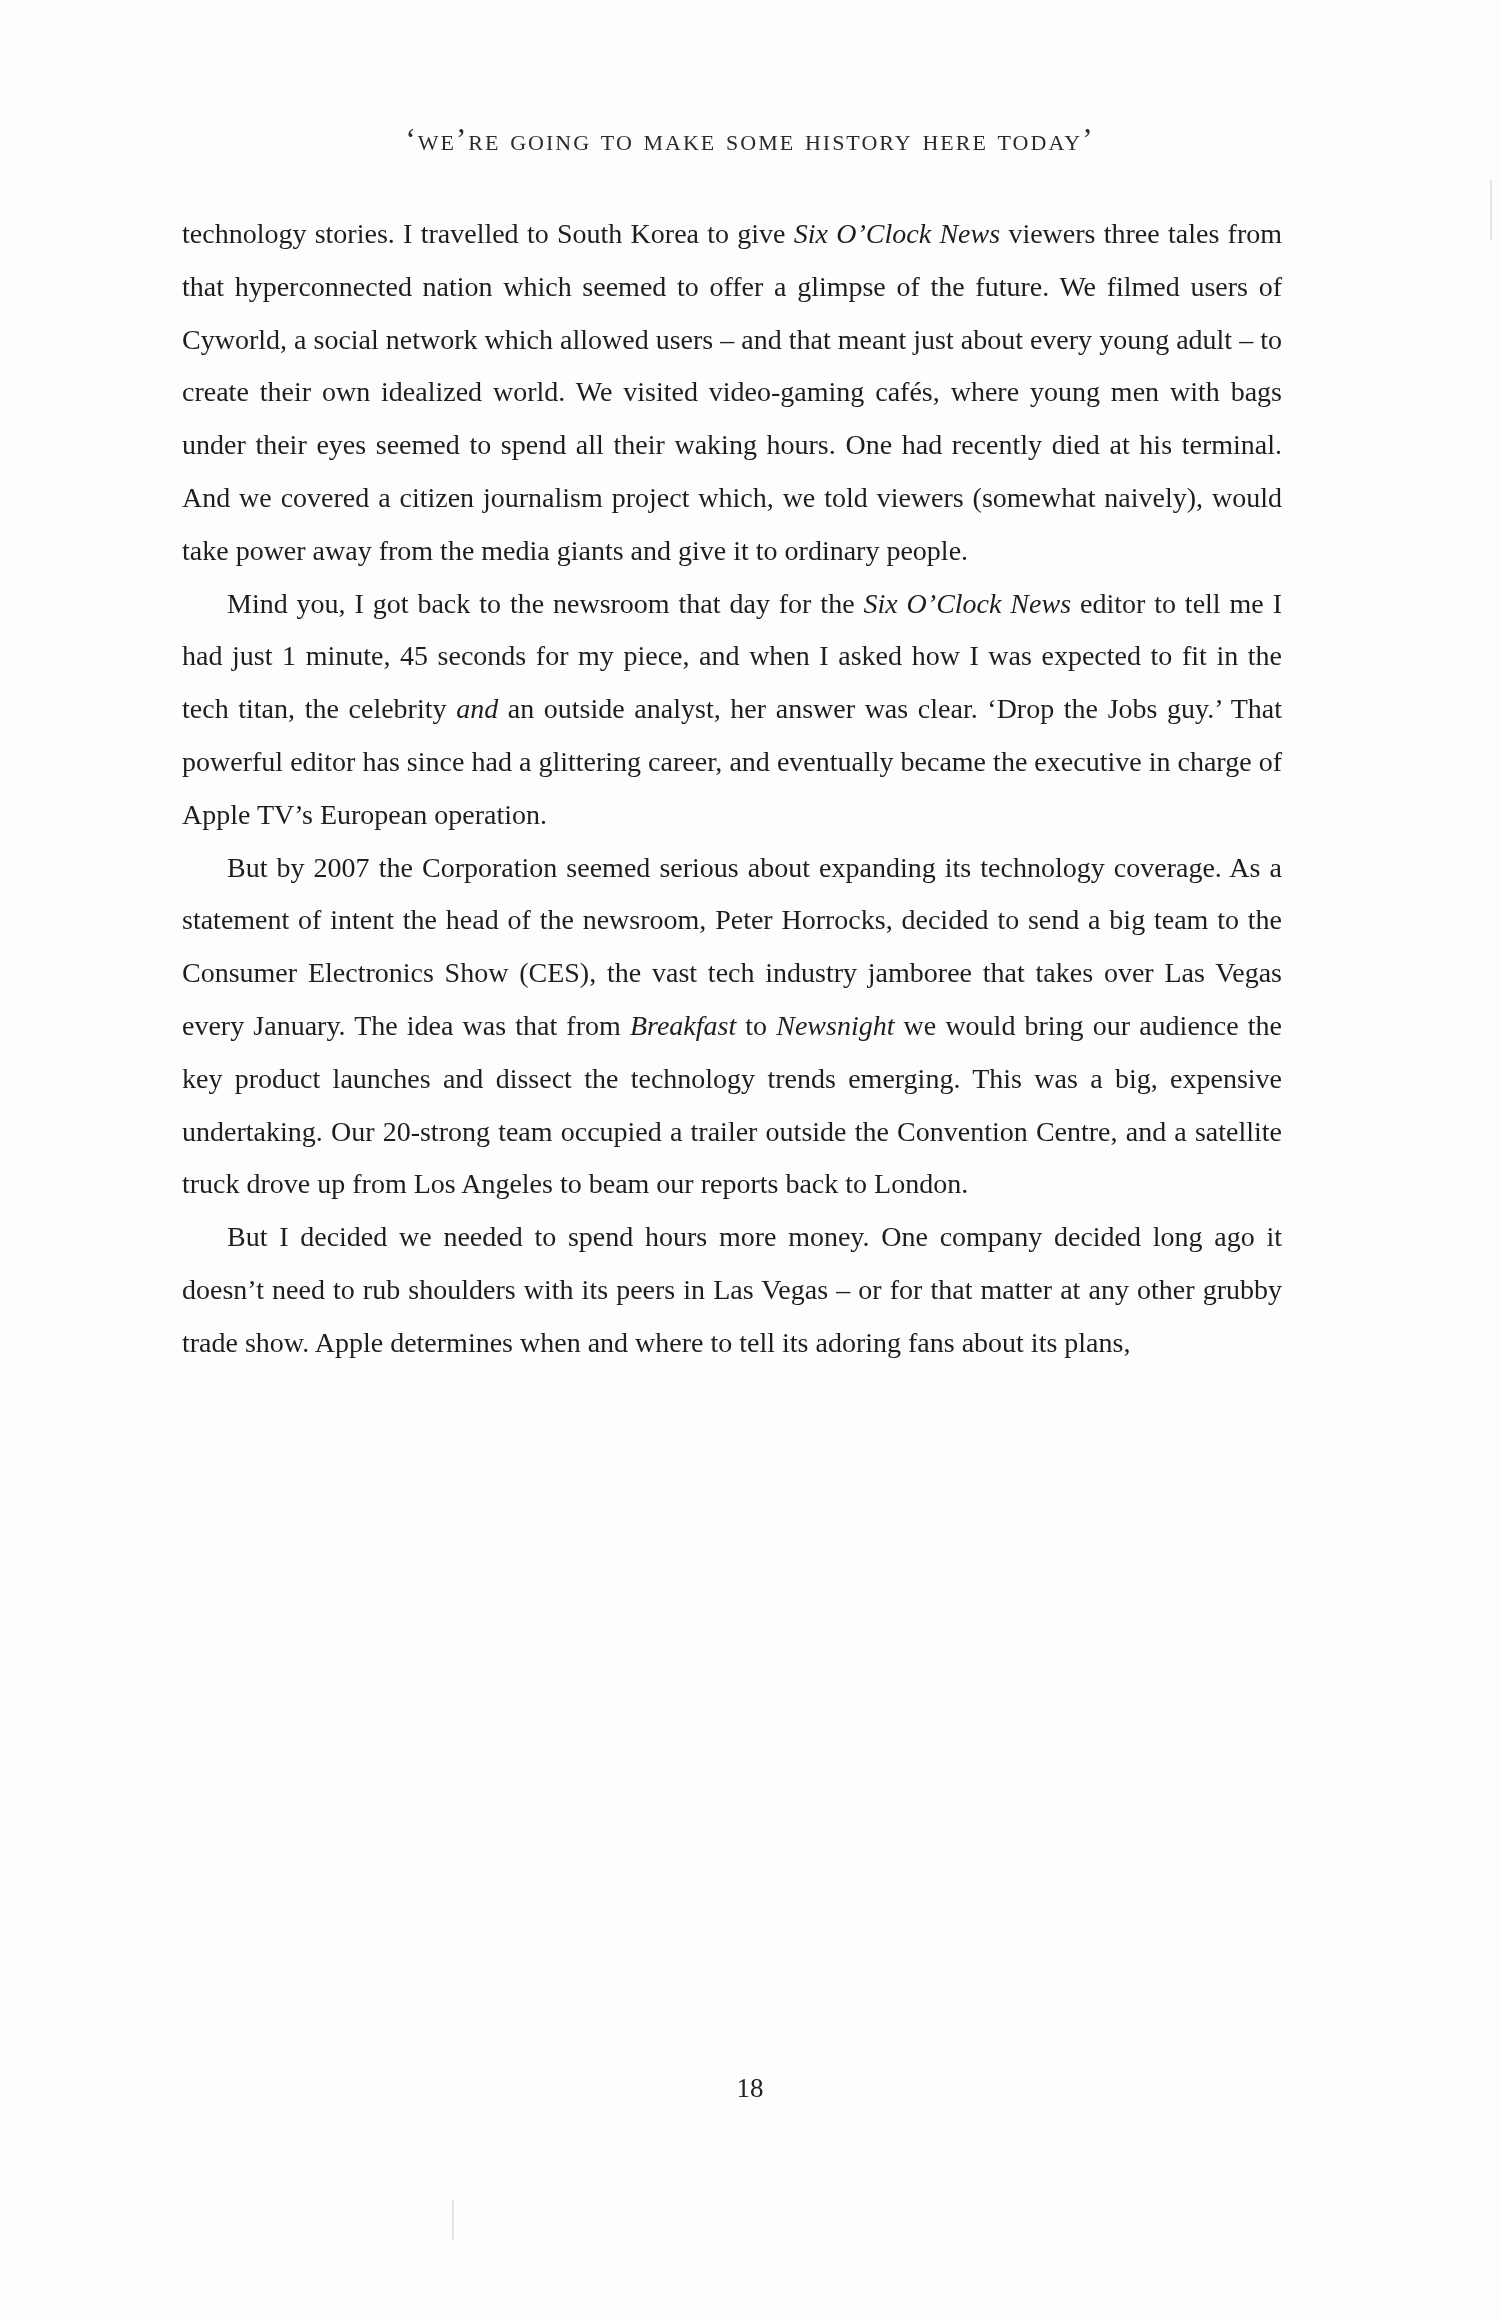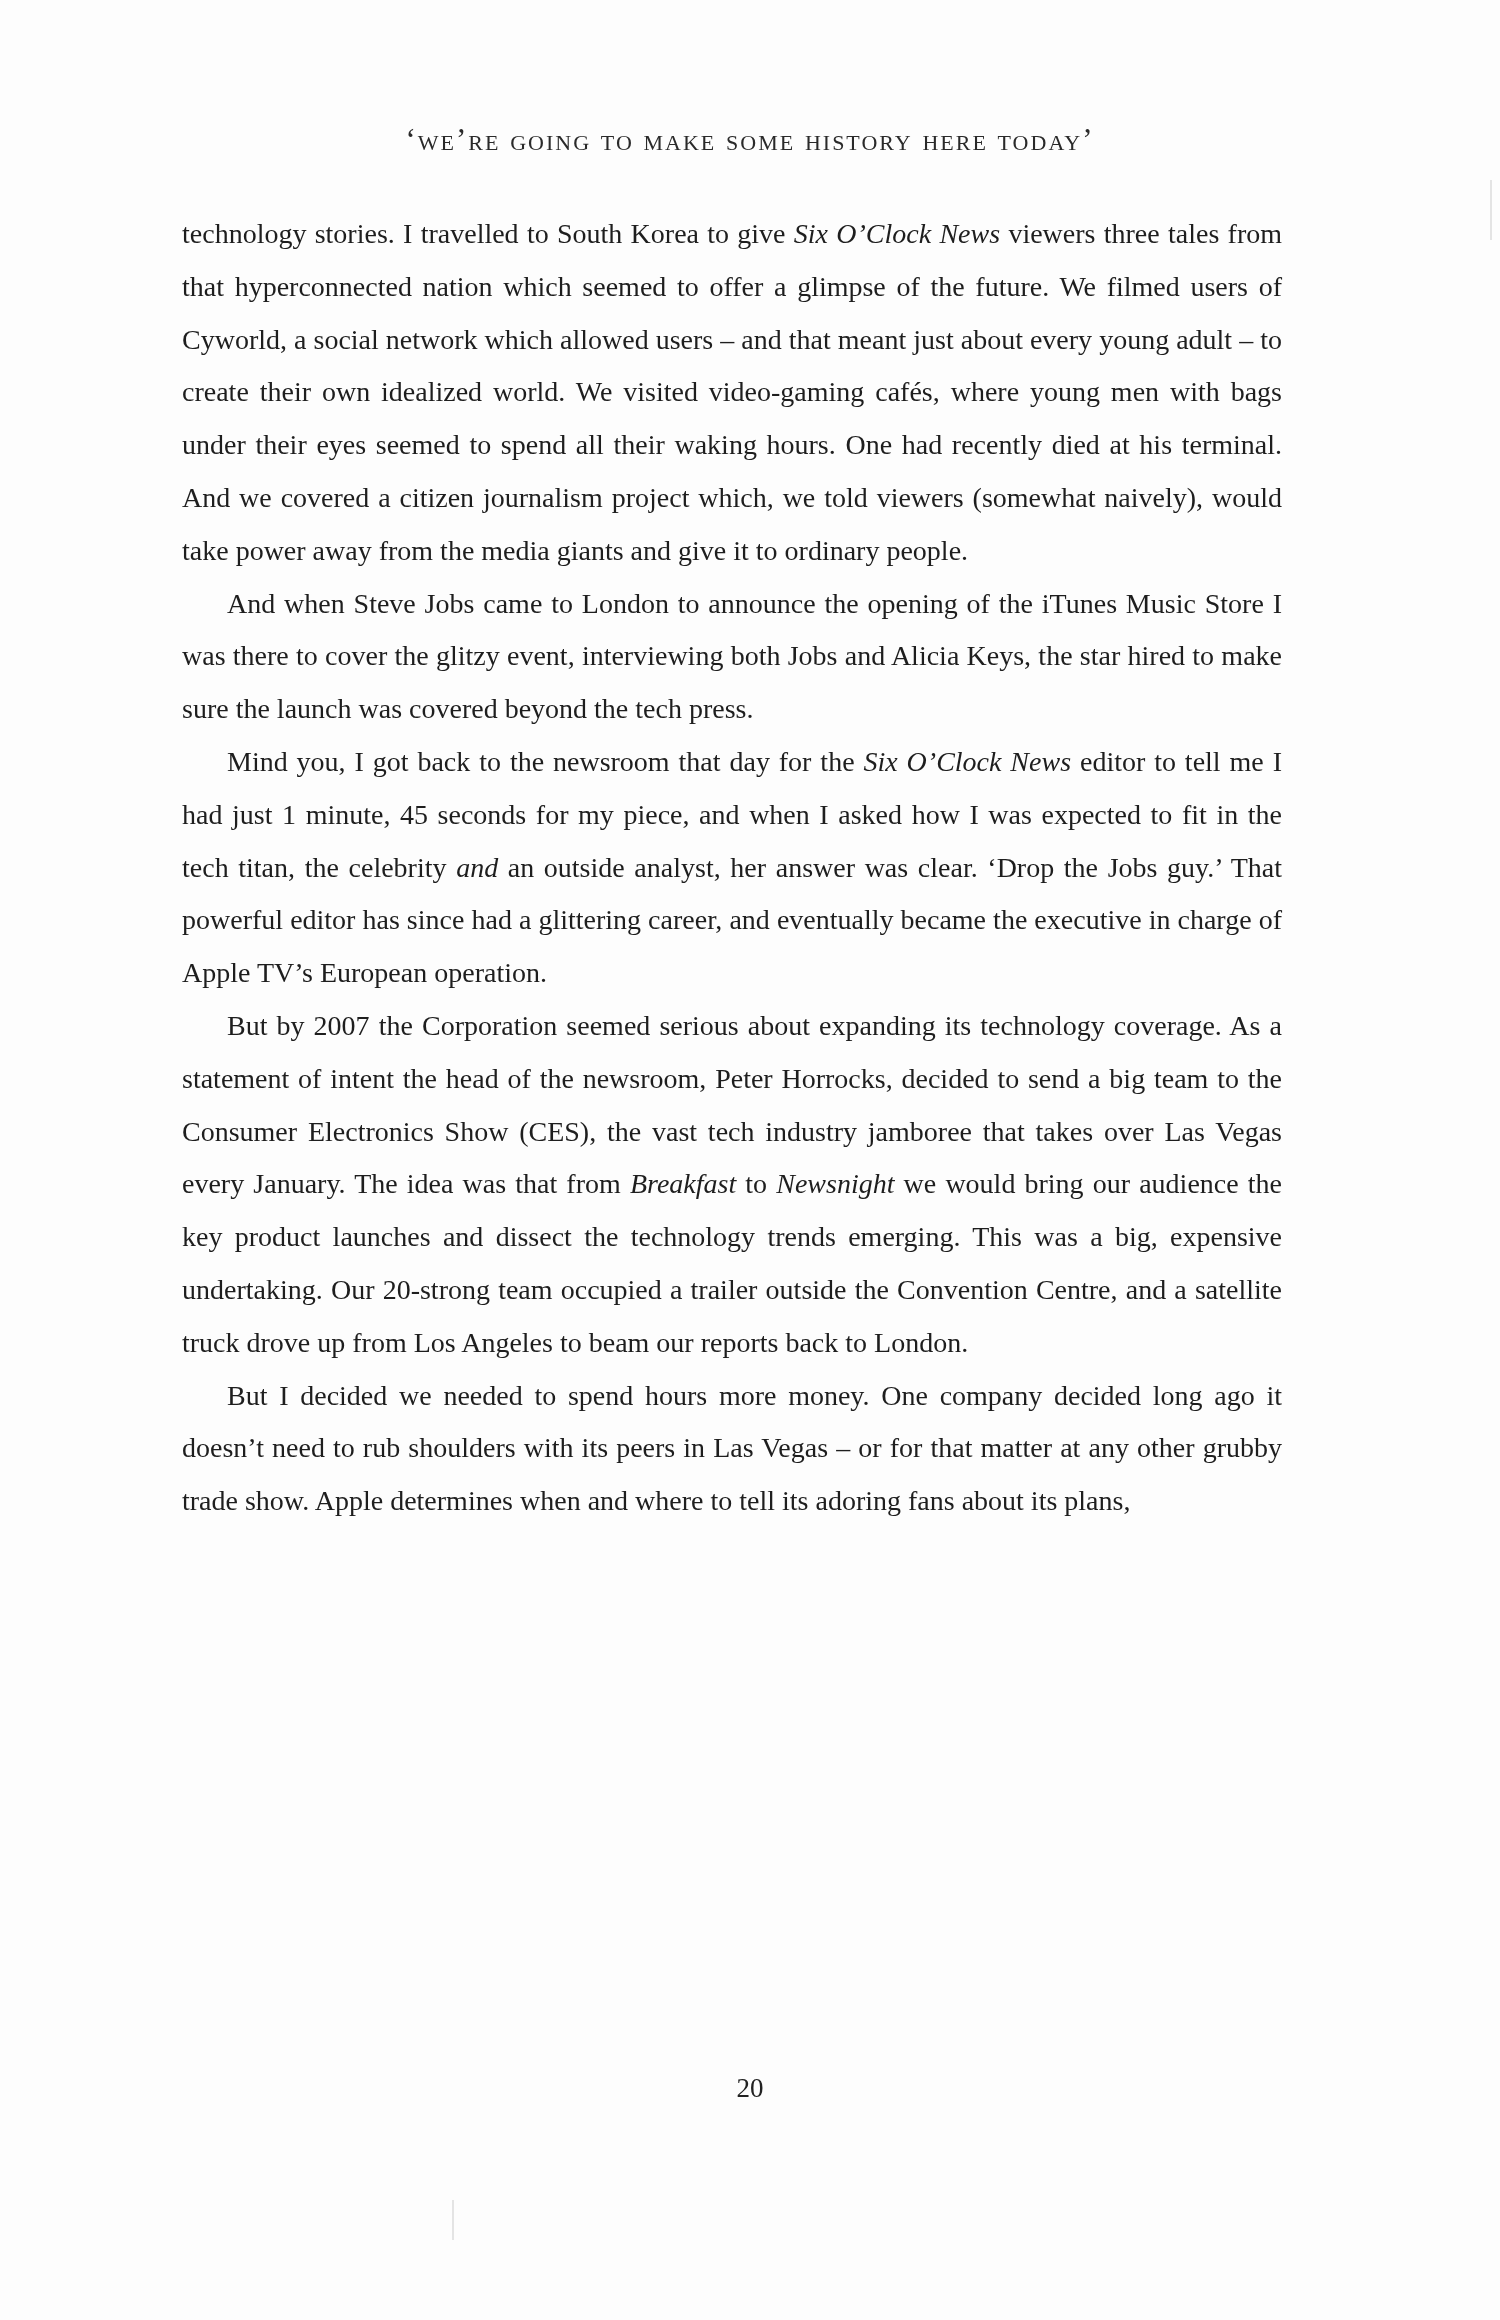--- a/index.html
+++ b/index.html
@@ -26,23 +26,22 @@
   .margin-mark { position: absolute; background: #e4e4e4; width: 2px; }
 </style>
 </head>
 <body>
 
 <div class="page">
   <div class="running-head">‘We’re going to make some history here today’</div>
 
   <div class="body-text">
     <p class="first"><span>technology stories. I travelled to South Korea to give </span><i>Six O’Clock News</i><span> viewers three tales from that hyperconnected nation which seemed to offer a glimpse of the future. We filmed users of Cyworld, a social network which allowed users – and that meant just about every young adult – to create their own idealized world. We visited video-gaming cafés, where young men with bags under their eyes seemed to spend all their waking hours. One had recently died at his terminal. And we covered a citizen journalism project which, we told viewers (somewhat naively), would take power away from the media giants and give it to ordinary people.</span></p>
-    <p><span>And when Steve Jobs came to London to announce the opening of the iTunes Music Store I was there to cover the glitzy event, interviewing both Jobs and Alicia Keys, the star hired to make sure the launch was covered beyond the tech press.</span></p>
     <p><span>Mind you, I got back to the newsroom that day for the </span><i>Six O’Clock News</i><span> editor to tell me I had just 1 minute, 45 seconds for my piece, and when I asked how I was expected to fit in the tech titan, the celebrity </span><i>and</i><span> an outside analyst, her answer was clear. ‘Drop the Jobs guy.’ That powerful editor has since had a glittering career, and eventually became the executive in charge of Apple TV’s European operation.</span></p>
     <p><span>But by 2007 the Corporation seemed serious about expanding its technology coverage. As a statement of intent the head of the newsroom, Peter Horrocks, decided to send a big team to the Consumer Electronics Show (CES), the vast tech industry jamboree that takes over Las Vegas every January. The idea was that from </span><i>Breakfast</i><span> to </span><i>Newsnight</i><span> we would bring our audience the key product launches and dissect the technology trends emerging. This was a big, expensive undertaking. Our 20-strong team occupied a trailer outside the Convention Centre, and a satellite truck drove up from Los Angeles to beam our reports back to London.</span></p>
     <p><span>But I decided we needed to spend hours more money. One company decided long ago it doesn’t need to rub shoulders with its peers in Las Vegas – or for that matter at any other grubby trade show. Apple determines when and where to tell its adoring fans about its plans,</span></p>
   </div>
 
-  <div class="folio">20</div>
+  <div class="folio">18</div>
 
   <div class="margin-mark" style="left:452px;top:2200px;height:40px;"></div>
   <div class="margin-mark" style="left:1490px;top:180px;height:60px;"></div>
 </div>
 
 </body></html>

